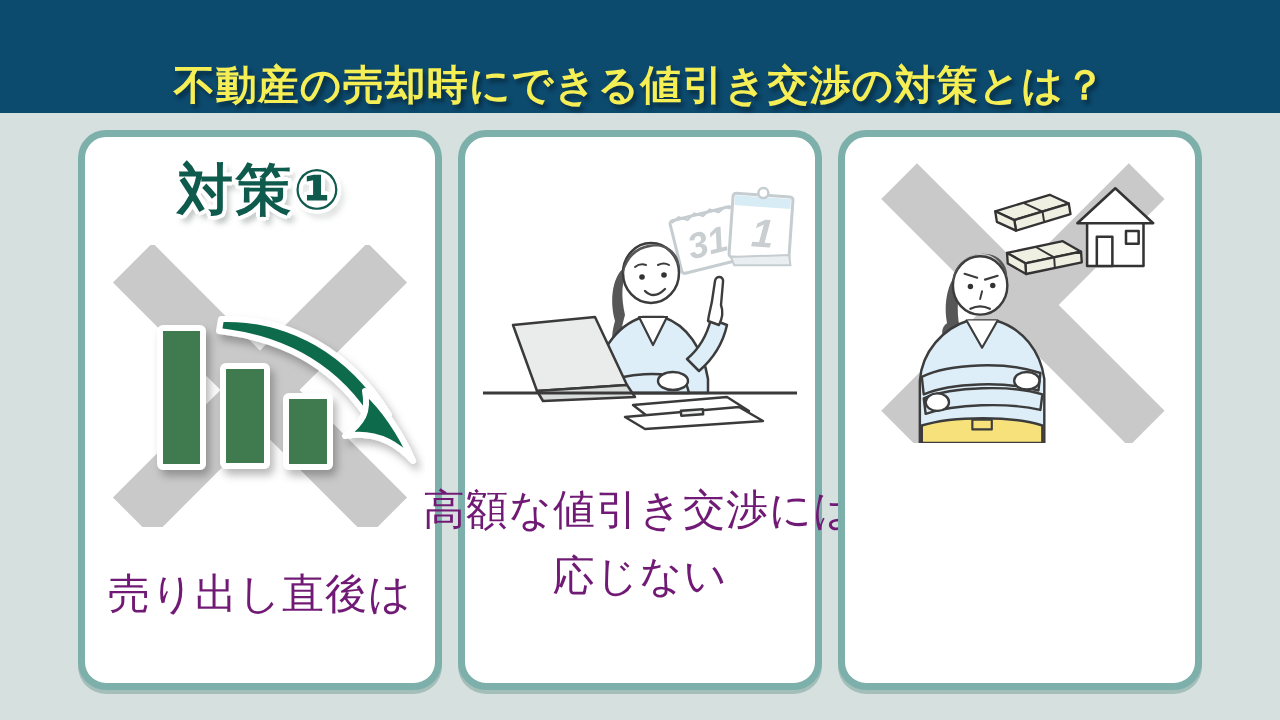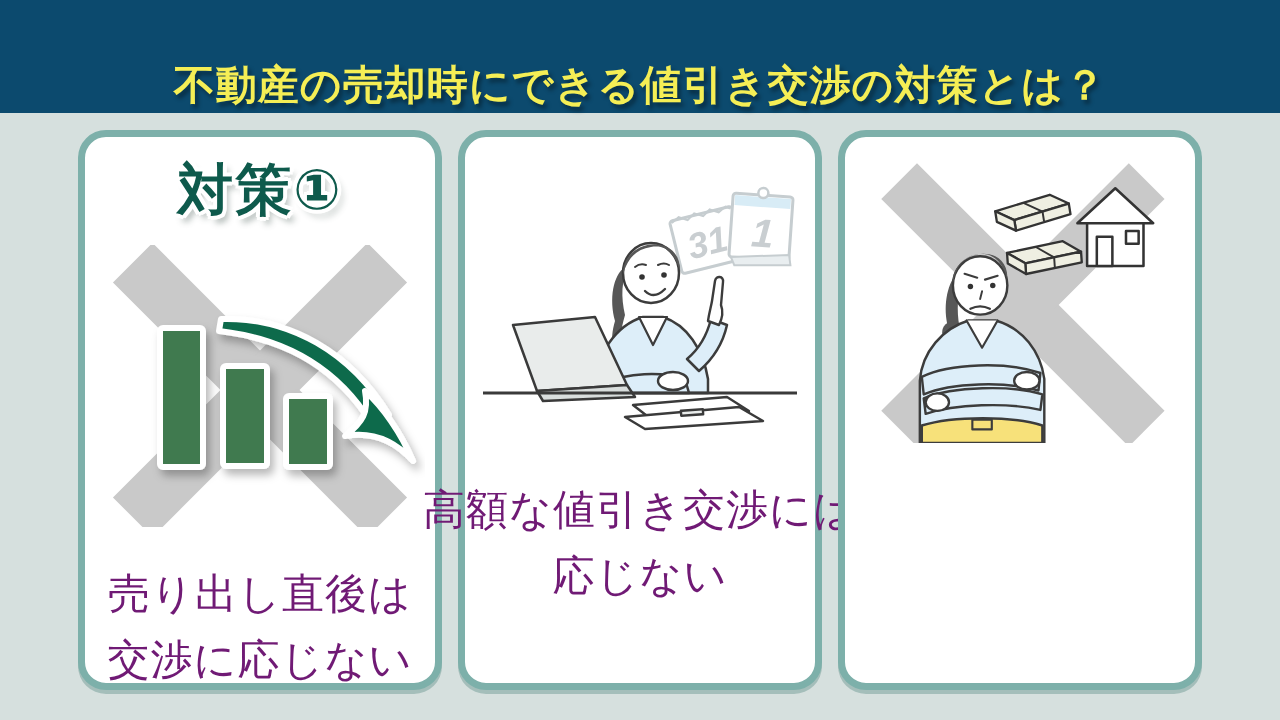--- a/index.html
+++ b/index.html
@@ -58,21 +58,20 @@
             <rect x="191" y="151" width="44" height="71" rx="3" fill="#3f7a4f" stroke="#ffffff" stroke-width="6"></rect>
           </g>
           <g filter="url(#ds1)" stroke="#ffffff" stroke-width="6" stroke-linejoin="round" fill="#0c6a4b">
             <path d="M126,74 C196,72 256,108 294,170 L282,188 C248,126 194,94 124,86 Z"></path>
             <path d="M318,216 C300,196 278,186 250,191 C268,177 274,167 270,146 C288,162 306,188 318,216 Z"></path>
           </g>
         </svg>
       </div>
       <p class="caption">
         <span>売り出し直後は</span><br>
-        <span>交渉に応じない</span>
       </p>
     </section>
 
     <section class="card">
       <div class="illo">
         <svg width="330" height="282" viewBox="0 0 330 270">
 
           <g>
             <g transform="rotate(-14 232 73)">
               <rect x="200" y="46" width="64" height="54" rx="3" fill="#ffffff" stroke="#c6cdd0" stroke-width="3"></rect>

